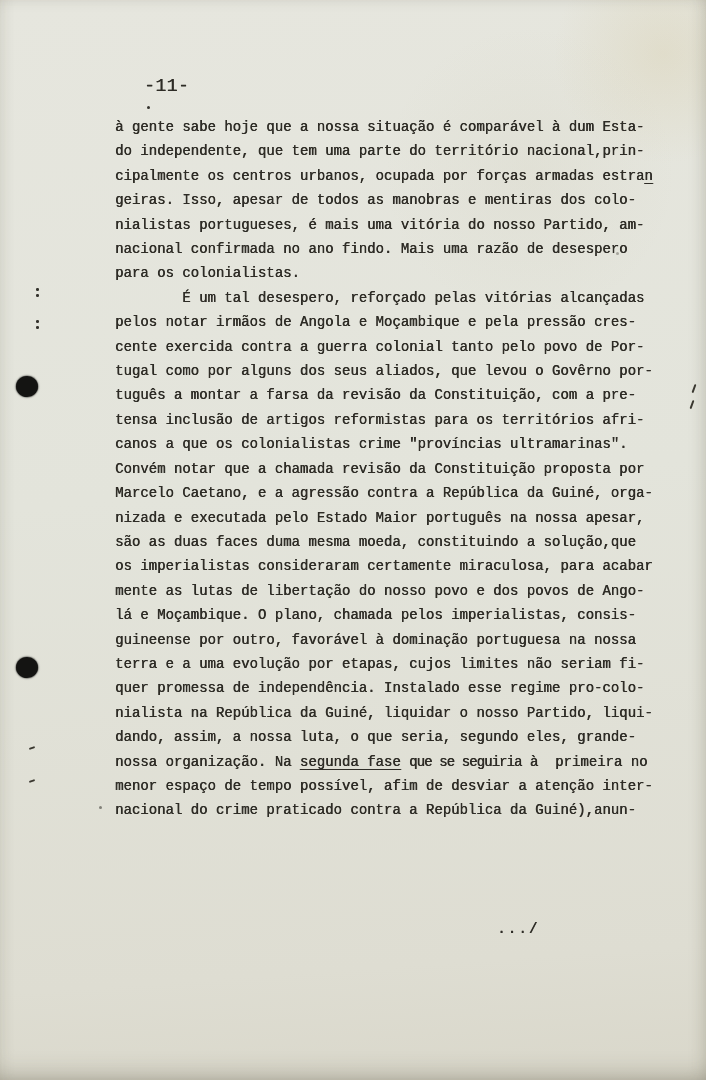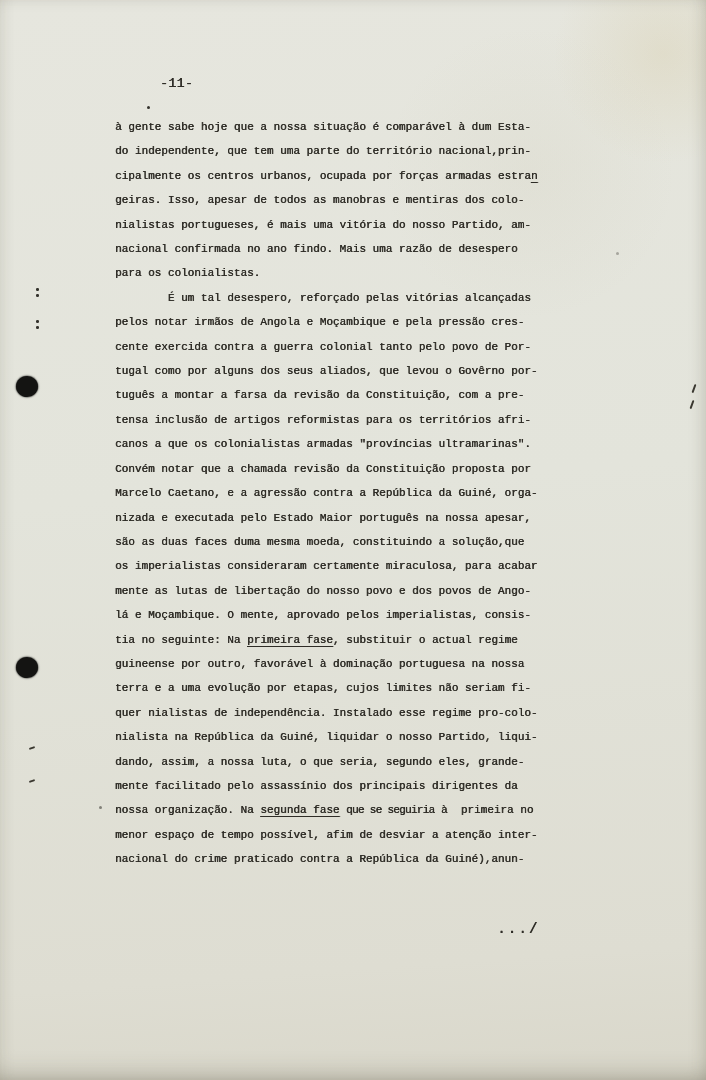--- a/index.html
+++ b/index.html
@@ -18,31 +18,30 @@
       inset -12px 0 20px -14px rgba(70,62,42,0.22),
       inset 12px 0 20px -16px rgba(70,62,42,0.12),
       inset 0 12px 18px -16px rgba(70,62,42,0.14);
     font-family: "Liberation Mono", "DejaVu Sans Mono", monospace;
     color: #2e2c26;
   }
   .pagenum {
     position: absolute;
     left: 144px;
     top: 76px;
-    font-size: 13px;
+    font-size: 18px;
     letter-spacing: 0.5px;
     text-shadow: 0.4px 0 0 currentColor;
-    margin-left: 16px;
   }
   .body-text {
     position: absolute;
     left: 115px;
     top: 115px;
     width: 575px;
-    font-size: 11px;
+    font-size: 14px;
     line-height: 24.4px;
     text-shadow: 0.4px 0 0 currentColor;
   }
   .line { white-space: pre; }
   .u { text-decoration: underline; text-underline-offset: 3px; }
   .tight { letter-spacing: -0.065em; }
   .footer-mark {
     position: absolute;
     left: 497px;
     top: 921px;
@@ -121,35 +120,33 @@
         <div class="line"><span>nacional confirmada no ano findo. Mais uma razão de desespero</span></div>
         <div class="line"><span>para os colonialistas.</span></div>
       </div>
       <div>
         <div class="line"><span>        É um tal desespero, reforçado pelas vitórias alcançadas</span></div>
         <div class="line"><span>pelos notar irmãos de Angola e Moçambique e pela pressão cres-</span></div>
         <div class="line"><span>cente exercida contra a guerra colonial tanto pelo povo de Por-</span></div>
         <div class="line"><span>tugal como por alguns dos seus aliados, que levou o Govêrno por-</span></div>
         <div class="line"><span>tuguês a montar a farsa da revisão da Constituição, com a pre-</span></div>
         <div class="line"><span>tensa inclusão de artigos reformistas para os territórios afri-</span></div>
-        <div class="line"><span>canos a que os colonialistas armadas "províncias ultramarinas".</span></div>
+        <div class="line"><span>canos a que os colonialistas crime "províncias ultramarinas".</span></div>
         <div class="line"><span>Convém notar que a chamada revisão da Constituição proposta por</span></div>
         <div class="line"><span>Marcelo Caetano, e a agressão contra a República da Guiné, orga-</span></div>
         <div class="line"><span>nizada e executada pelo Estado Maior português na nossa apesar,</span></div>
         <div class="line"><span>são as duas faces duma mesma moeda, constituindo a solução,que</span></div>
         <div class="line"><span>os imperialistas consideraram certamente miraculosa, para acabar</span></div>
         <div class="line"><span>mente as lutas de libertação do nosso povo e dos povos de Ango-</span></div>
-        <div class="line"><span>lá e Moçambique. O mente, aprovado pelos imperialistas, consis-</span></div>
-        <div class="line"><span>tia no seguinte: Na </span><span class="u">primeira fase</span><span>, substituir o actual regime</span></div>
+        <div class="line"><span>lá e Moçambique. O plano, chamada pelos imperialistas, consis-</span></div>
         <div class="line"><span>guineense por outro, favorável à dominação portuguesa na nossa</span></div>
         <div class="line"><span>terra e a uma evolução por etapas, cujos limites não seriam fi-</span></div>
-        <div class="line"><span>quer nialistas de independência. Instalado esse regime pro-colo-</span></div>
+        <div class="line"><span>quer promessa de independência. Instalado esse regime pro-colo-</span></div>
         <div class="line"><span>nialista na República da Guiné, liquidar o nosso Partido, liqui-</span></div>
         <div class="line"><span>dando, assim, a nossa luta, o que seria, segundo eles, grande-</span></div>
-        <div class="line"><span>mente facilitado pelo assassínio dos principais dirigentes da</span></div>
         <div class="line"><span>nossa organização. Na </span><span class="u">segunda fase</span><span> </span><span class="tight">que se seguiria</span><span> à  primeira no</span></div>
         <div class="line"><span>menor espaço de tempo possível, afim de desviar a atenção inter-</span></div>
         <div class="line"><span>nacional do crime praticado contra a República da Guiné),anun-</span></div>
       </div>
     </div>
 
   <div class="footer-mark">.../</div>
 
   <div class="punch p1"></div>
   <div class="punch p2"></div>

